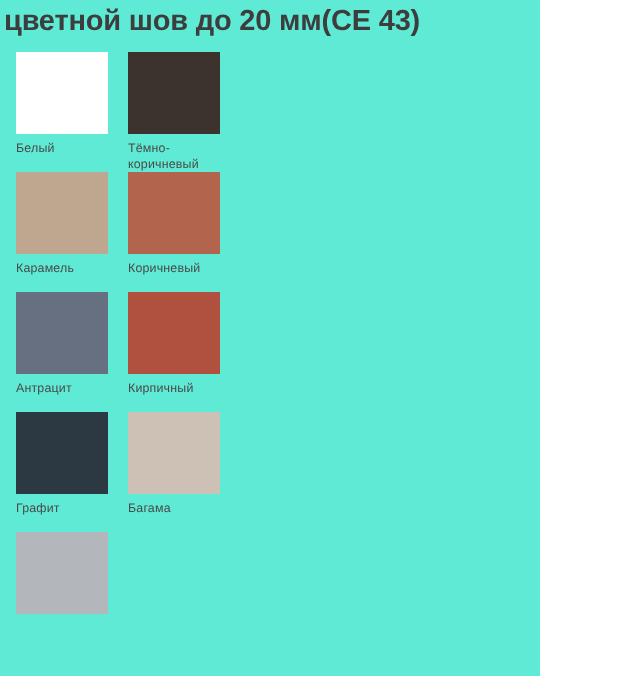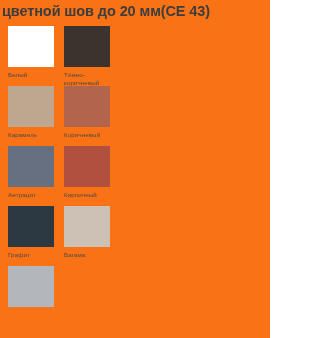--- a/index.html
+++ b/index.html
@@ -14,21 +14,21 @@
     overflow: hidden;
     font-family: "Liberation Sans", "DejaVu Sans", sans-serif;
     color: #3b3b3b;
     -webkit-font-smoothing: antialiased;
   }
 
   #page {
     position: relative;
     width: 270px;
     height: 338px;
-    background: #f97316;
+    background: #5eead4;
     box-sizing: border-box;
   }
 
   
   .page-title {
     position: absolute;
     left: 2px;
     top: 2px;
     width: 266px;
     font-size: 14.5px;

